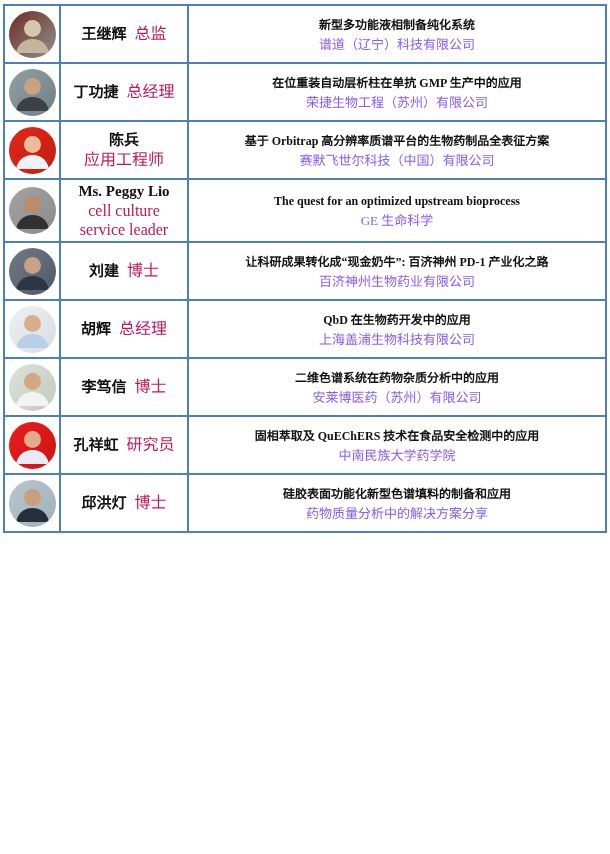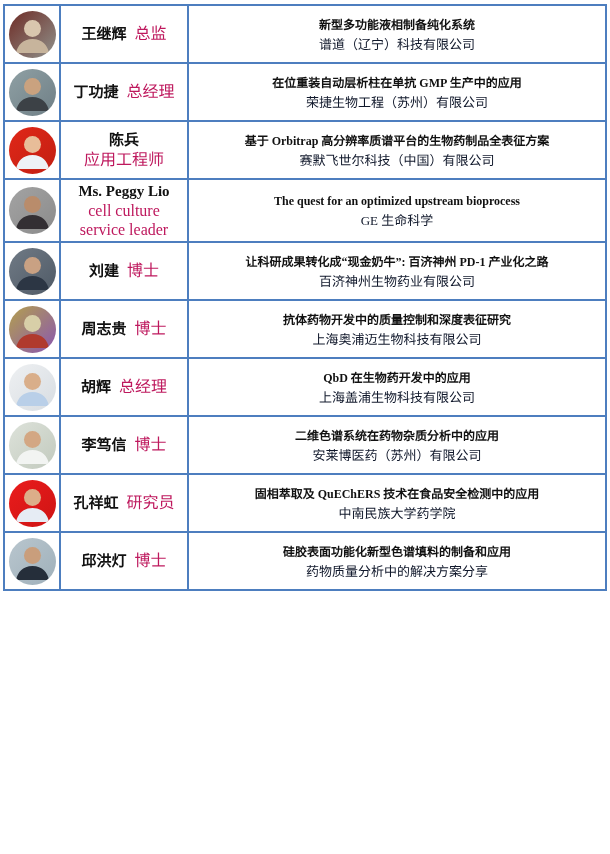--- a/index.html
+++ b/index.html
@@ -50,21 +50,21 @@
 
   .topic {
     font-weight: bold;
     font-size: 12px;
     line-height: 20px;
     color: #111;
   }
   .company {
     font-size: 13px;
     line-height: 18px;
-    color: #0f172a;
+    color: #8b5cf6;
     margin-top: 1px;
   }
 </style>
 </head>
 <body style="background: rgb(255, 255, 255);">
 
 <div class="sheet">
   <table class="speakers">
     <tbody>
   <tr class="row">
@@ -165,40 +165,20 @@
         <span class="name">刘建</span>
         <span class="title">博士</span>
       </div>
     </td>
     <td class="cell-topic">
       <div class="topic">让科研成果转化成“现金奶牛”: 百济神州 PD-1 产业化之路</div>
       <div class="company">百济神州生物药业有限公司</div>
     </td>
   </tr>
 
-  <tr class="row">
-    <td class="cell-photo">
-      <span class="avatar" style="background: linear-gradient(135deg, rgb(179, 160, 78), rgb(138, 86, 176));">
-        <svg viewBox="0 0 47 47" aria-hidden="true">
-          <circle class="a-head" cx="23.5" cy="17.5" r="8.5" fill="#d8cfa8"></circle>
-          <path class="a-body" d="M23.5 28 C 13.5 28 8.5 34.5 7 42 L 40 42 C 38.5 34.5 33.5 28 23.5 28 Z" fill="#b03a2e"></path>
-        </svg>
-      </span>
-    </td>
-    <td class="cell-name">
-      <div class="namewrap">
-        <span class="name">周志贵</span>
-        <span class="title">博士</span>
-      </div>
-    </td>
-    <td class="cell-topic">
-      <div class="topic">抗体药物开发中的质量控制和深度表征研究</div>
-      <div class="company">上海奥浦迈生物科技有限公司</div>
-    </td>
-  </tr>
 
   <tr class="row">
     <td class="cell-photo">
       <span class="avatar" style="background: linear-gradient(135deg, rgb(238, 240, 242), rgb(216, 221, 226));">
         <svg viewBox="0 0 47 47" aria-hidden="true">
           <circle class="a-head" cx="23.5" cy="17.5" r="8.5" fill="#d9ae8a"></circle>
           <path class="a-body" d="M23.5 28 C 13.5 28 8.5 34.5 7 42 L 40 42 C 38.5 34.5 33.5 28 23.5 28 Z" fill="#b9cfe8"></path>
         </svg>
       </span>
     </td>

